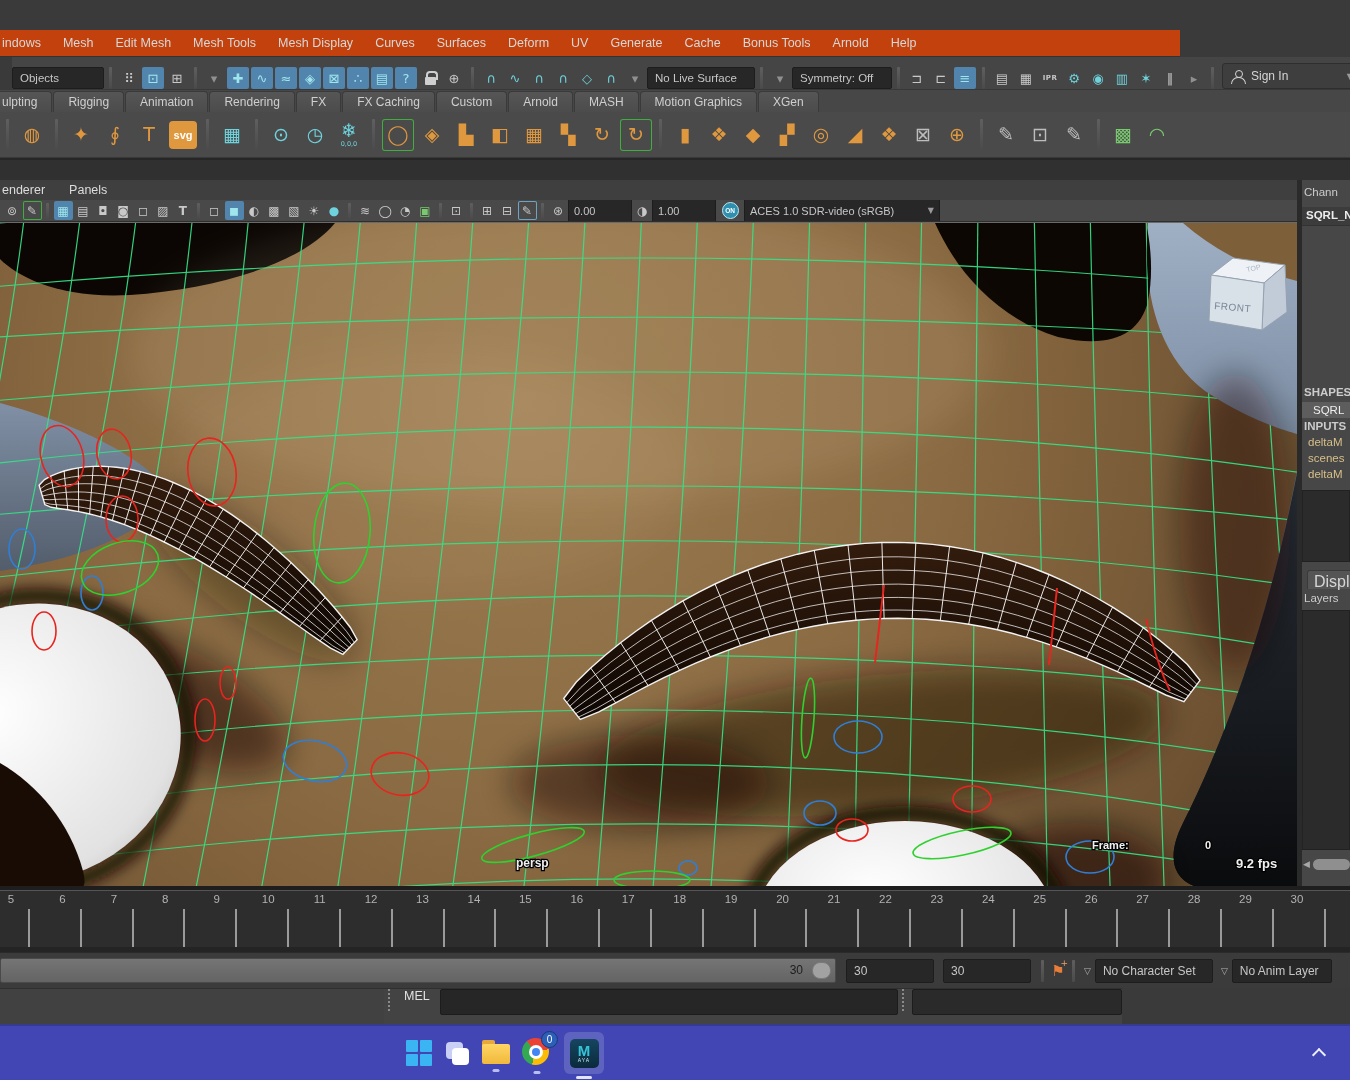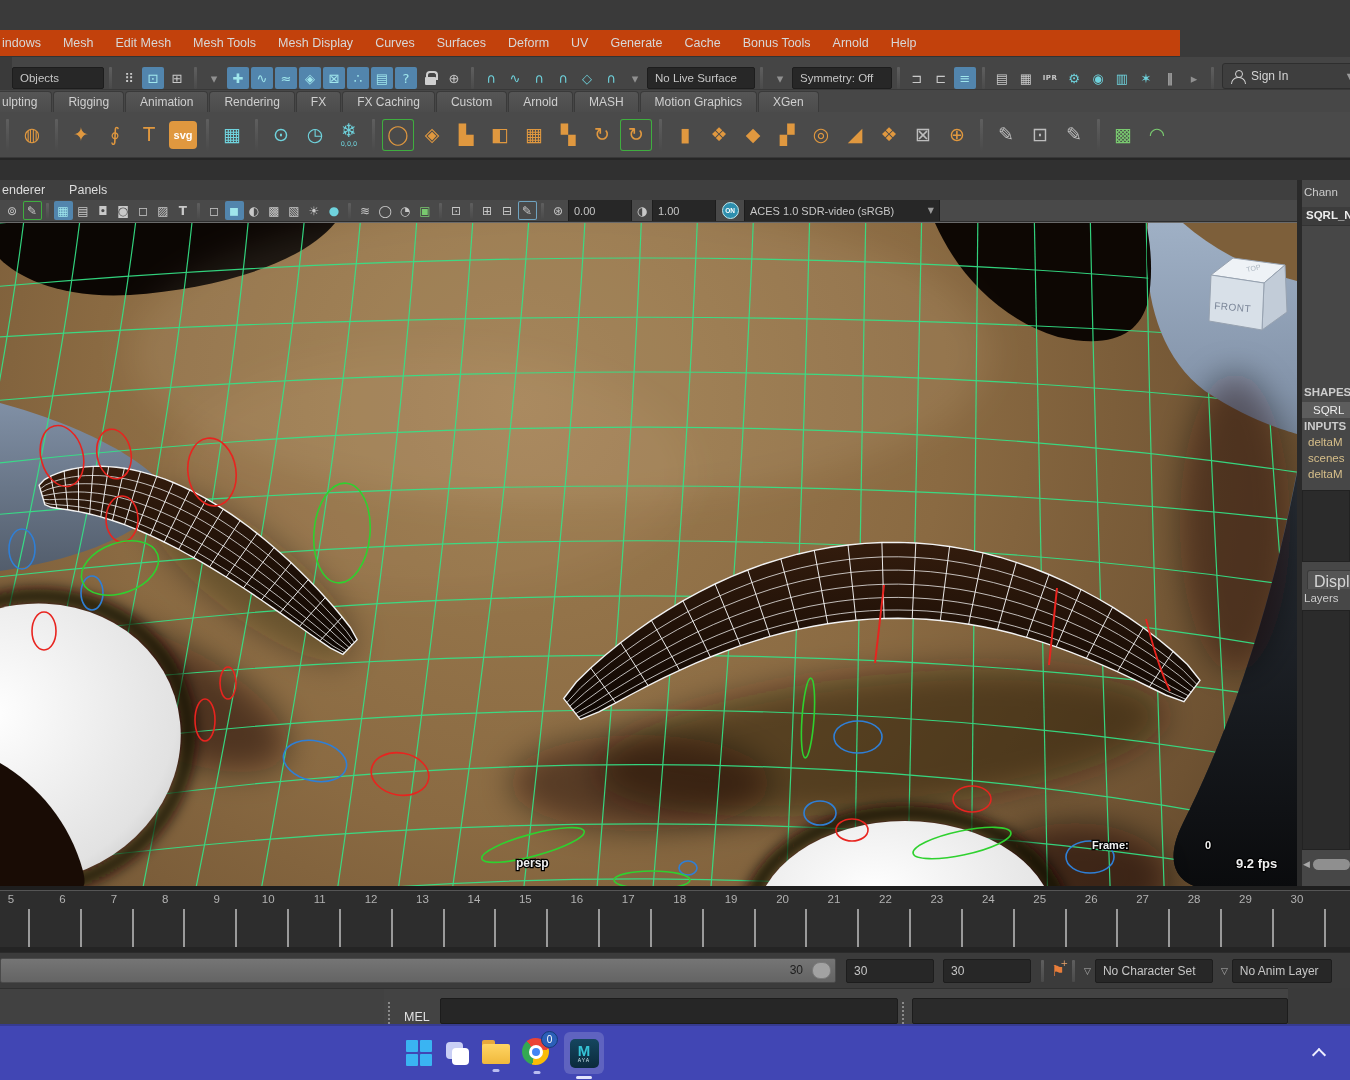--- a/index.html
+++ b/index.html
@@ -120,21 +120,21 @@
     border:1px solid #4a4a4a;border-radius:2px;flex:none}
   #rtrack .rv{position:absolute;right:32px;top:4px;color:#1d1d1d;font-size:12px}
   #rtrack .rh{position:absolute;right:4px;top:3px;width:19px;height:17px;background:#a2a2a2;
     border:1px solid #7a7a7a;border-radius:8px}
   #rangerow .fld{height:24px;font-size:12px}
   .bkmk{color:#e87d3a;font-size:15px;font-family:"DejaVu Sans",sans-serif;position:relative;flex:none;width:18px;text-align:center}
   .bkmk i{position:absolute;right:-1px;top:-4px;font-style:normal;font-size:9px;color:#e8a36a}
   .ddtri{color:#b5b5b5;font-size:9px;font-family:"DejaVu Sans",sans-serif;flex:none;margin:0 4px}
 
   
-  #cmdrow{left:0;top:988px;width:1288px;height:36px;background:#434343;display:flex;align-items:flex-end;border-top:1px solid #2f2f2f}
+  #cmdrow{left:0;top:988px;width:1122px;height:36px;background:#434343;display:flex;align-items:flex-start;border-top:1px solid #2f2f2f}
   #cmd-leftpane{width:384px;height:100%;background:#414141;flex:none}
   .grip{width:6px;height:22px;border-left:2px dotted #8a8a8a;margin:0 4px;flex:none}
   #mel-label{color:#e2e2e2;font-size:12.5px;margin:0 10px 0 6px;flex:none}
   .cmdinput{height:26px;background:#262626;border:1px solid #1c1c1c;border-radius:2px}
   #cmdinput1{width:458px;flex:none}
   #cmdinput2{flex:1;margin-right:0;background:#2a2a2a}
 
   
   #taskbar{left:0;top:1024px;width:1350px;height:56px;background:#4146b4;border-top:2px solid #363b91}
   #tb-center{position:absolute;left:406px;top:0;height:100%;display:flex;align-items:center;gap:12px}

